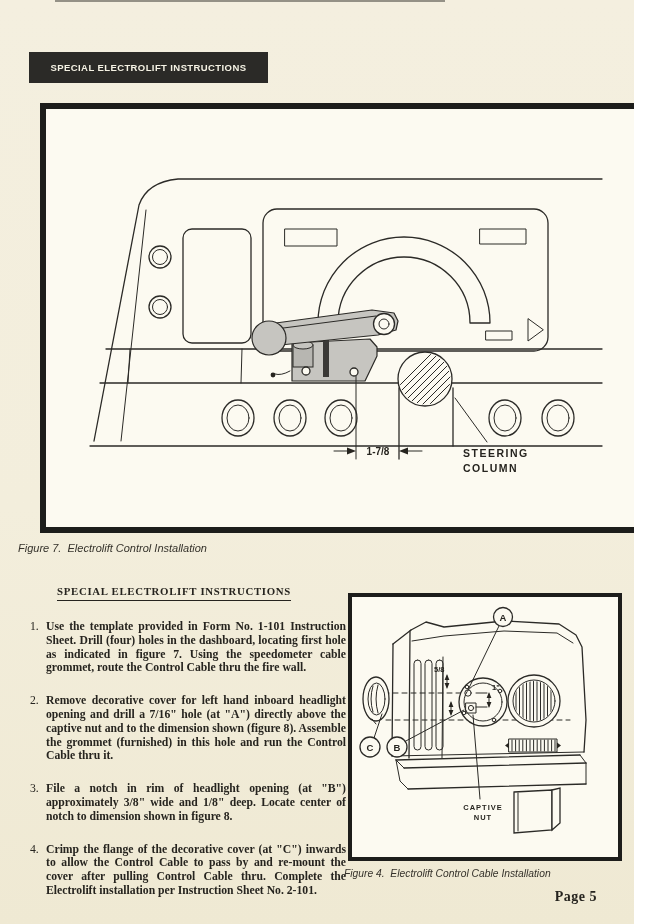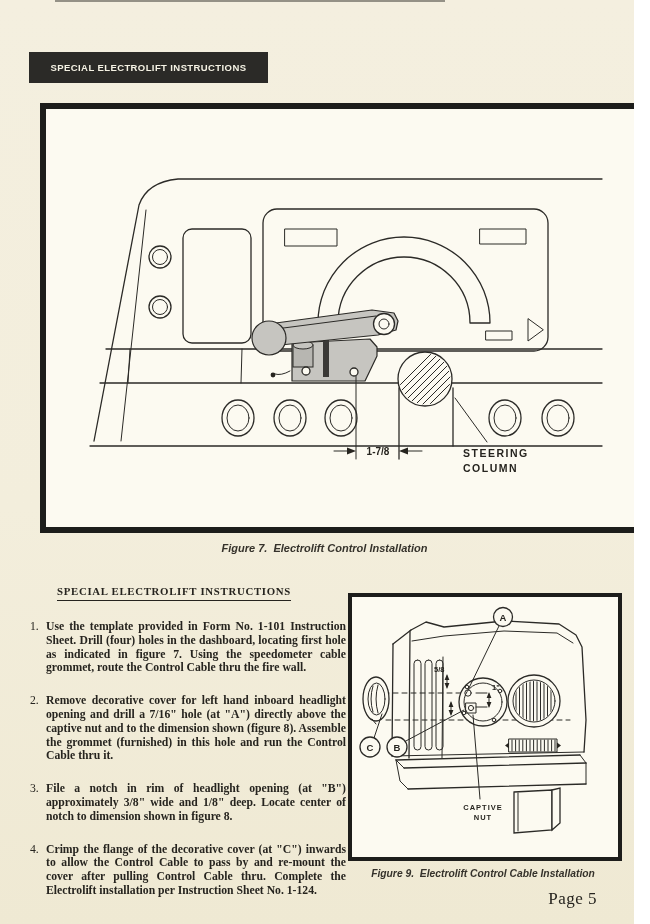--- a/index.html
+++ b/index.html
@@ -11,34 +11,34 @@
   .scan-line{position:absolute;top:0;left:55px;width:390px;height:2px;background:rgba(70,68,60,.55);}
   .banner{
     position:absolute;left:29px;top:52px;width:239px;height:31px;
     background:#2b2a27;color:#f5f2e4;display:flex;align-items:center;justify-content:center;
     font-family:"Liberation Sans",sans-serif;font-weight:bold;font-size:9.5px;letter-spacing:.4px;
   }
   .figbox{position:absolute;background:#fcfaf1;box-sizing:border-box;border:6px solid #1d1d1b;}
   .fig7{left:18px;top:103px;width:613px;height:430px;margin-left:22px;}
   .fig8{left:348px;top:593px;width:274px;height:268px;border-width:4px;}
   .figbox svg{display:block;width:100%;height:100%;}
-  .caption{position:absolute;text-align:center;white-space:pre-wrap;
-    font-family:"Liberation Sans",sans-serif;font-style:italic;color:#35322b;font-weight:bold;}
+  .caption{position:absolute;white-space:pre-wrap;
+    font-family:"Liberation Sans",sans-serif;font-style:italic;color:#35322b;}
   .cap7{left:18px;top:542px;width:613px;font-size:11px;}
   .cap8{left:344px;top:868px;width:278px;font-size:10.3px;}
   .sec-heading{
     position:absolute;left:57px;top:585px;display:inline-block;
     font-family:"Liberation Serif",serif;font-weight:bold;font-size:10.8px;letter-spacing:.7px;
     border-bottom:1.3px solid #26241f;padding-bottom:3px;
   }
   .instructions{position:absolute;left:30px;top:620px;width:316px;}
   .item{display:flex;margin-bottom:19px;font-size:11.7px;line-height:13.8px;}
   .item .num{width:16px;flex:0 0 16px;}
   .item .txt{flex:1;text-align:justify;font-weight:bold;}
-  .page-number{position:absolute;right:37px;top:889px;font-weight:normal;font-size:17px;letter-spacing:.5px;}
+  .page-number{position:absolute;right:37px;top:889px;font-weight:bold;font-size:14px;letter-spacing:.5px;}
   
   .ln{fill:none;stroke:#2b2a27;stroke-width:1.3;stroke-linecap:round;stroke-linejoin:round;}
   .thin{stroke-width:1;}
   .grayfill{fill:#c6c5c0;stroke:#2b2a27;stroke-width:1.2;stroke-linejoin:round;}
   .whitefill{fill:#fcfaf1;stroke:#2b2a27;stroke-width:1.3;}
   .dash{stroke-dasharray:5 4;stroke-width:1;}
   .lbl{font-family:"Liberation Sans",sans-serif;font-weight:bold;fill:#26241f;}
   .ink{fill:#26241f;stroke:none;}
 </style>
 </head>
@@ -154,21 +154,21 @@
     <div class="item">
       <span class="num">2.</span>
       <span class="txt">Remove decorative cover for left hand inboard headlight opening and drill a 7/16" hole (at "A") directly above the captive nut and to the dimension shown (figure 8). Assemble the grommet (furnished) in this hole and run the Control Cable thru it.</span>
     </div>
     <div class="item">
       <span class="num">3.</span>
       <span class="txt">File a notch in rim of headlight opening (at "B") approximately 3/8" wide and 1/8" deep.  Locate center of notch to dimension shown in figure 8.</span>
     </div>
     <div class="item">
       <span class="num">4.</span>
-      <span class="txt">Crimp the flange of the decorative cover (at "C") inwards to allow the Control Cable to pass by and re-mount the cover after pulling Control Cable thru.  Complete the Electrolift installation per Instruction Sheet No. 1-124.</span>
+      <span class="txt">Crimp the flange of the decorative cover (at "C") inwards to allow the Control Cable to pass by and re-mount the cover after pulling Control Cable thru.  Complete the Electrolift installation per Instruction Sheet No. 2-101.</span>
     </div>
   </div>
 
   <div class="figbox fig8">
     <svg viewBox="0 0 266 260">
 
       <g>
         <path class="ln" d="M59,33 L74,25 L92,30 L152,24 L207,27 L224,38 L230,50 L234,123 L232,155"></path>
         <path class="ln thin" d="M60,44 L92,39 L152,34 L205,36 L221,46"></path>
         <path class="ln" d="M41,47 L59,33"></path>
@@ -266,17 +266,17 @@
         <text class="lbl" x="18" y="153.5" font-size="9.5" text-anchor="middle">C</text>
       </g>
 
       <g>
         <path class="ln thin" d="M121,118 L128,202"></path>
         <text class="lbl" x="131" y="213" font-size="7.5" letter-spacing="1" text-anchor="middle">CAPTIVE</text>
         <text class="lbl" x="131" y="223" font-size="7.5" letter-spacing="1" text-anchor="middle">NUT</text>
       </g>
     </svg>
   </div>
-  <div class="caption cap8">Figure 9.  Electrolift Control Cable Installation</div>
+  <div class="caption cap8">Figure 4.  Electrolift Control Cable Installation</div>
 
   <div class="page-number">Page 5</div>
 
 </div>
 
 </body></html>

